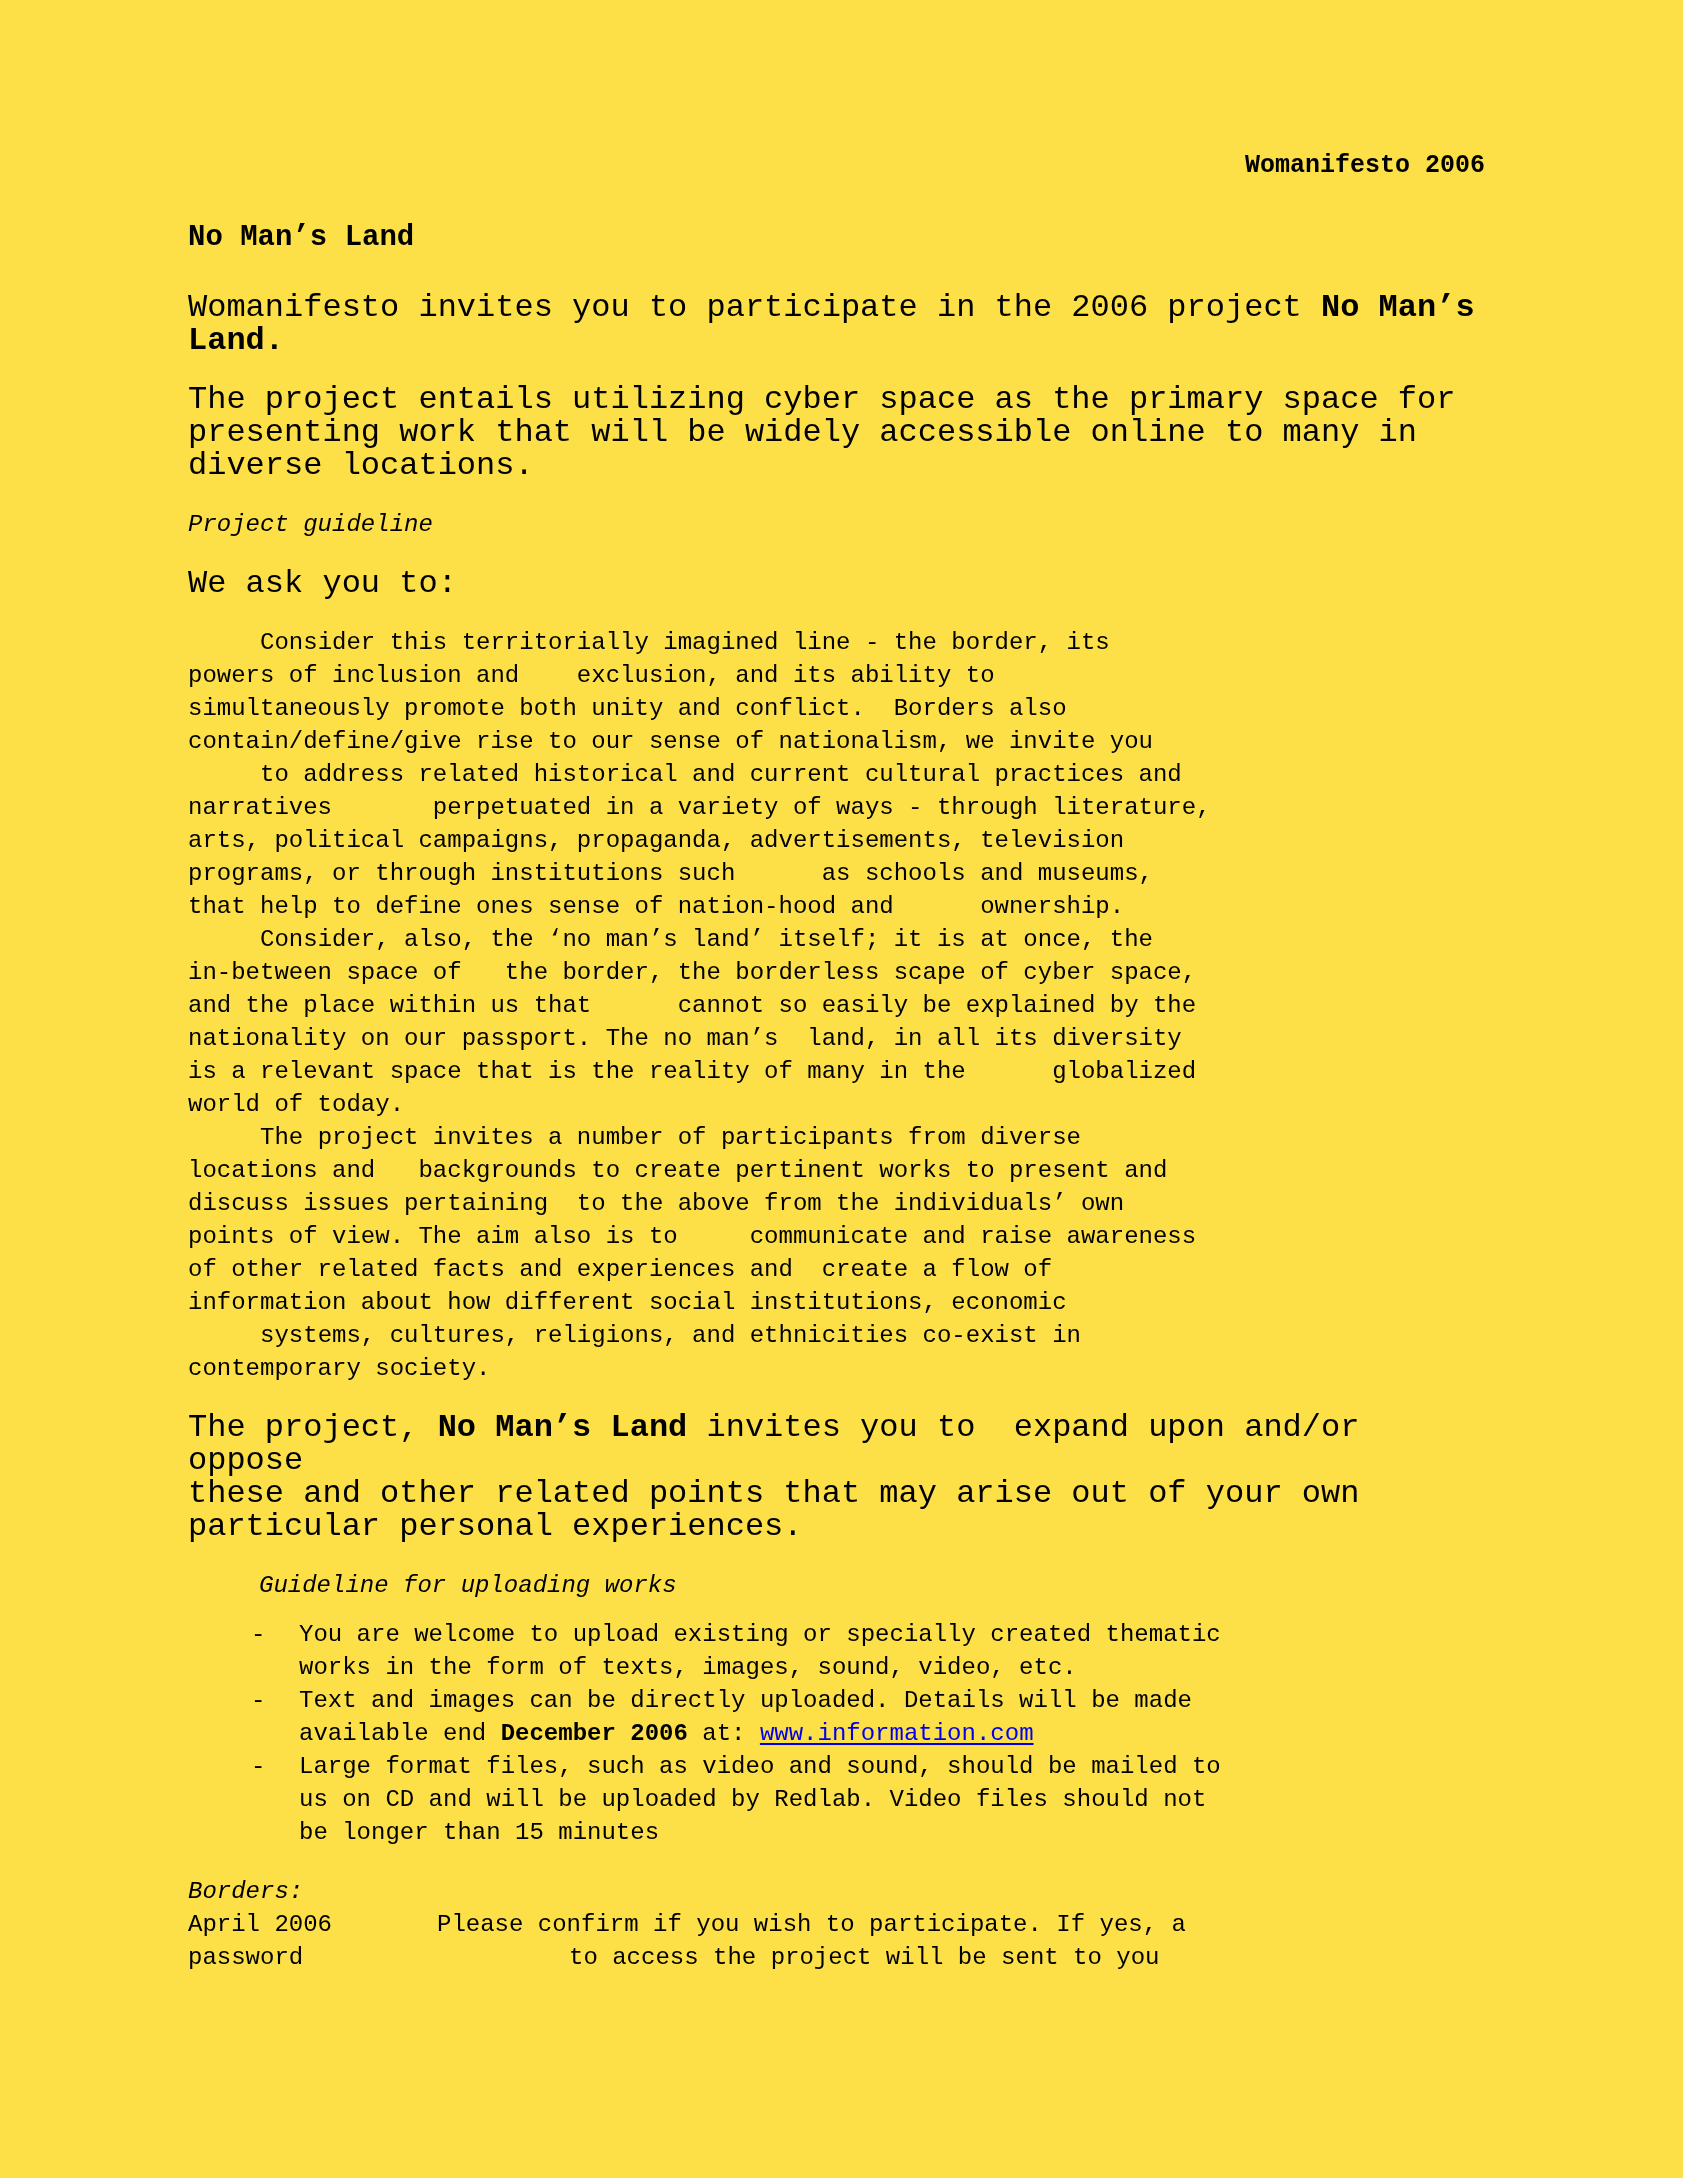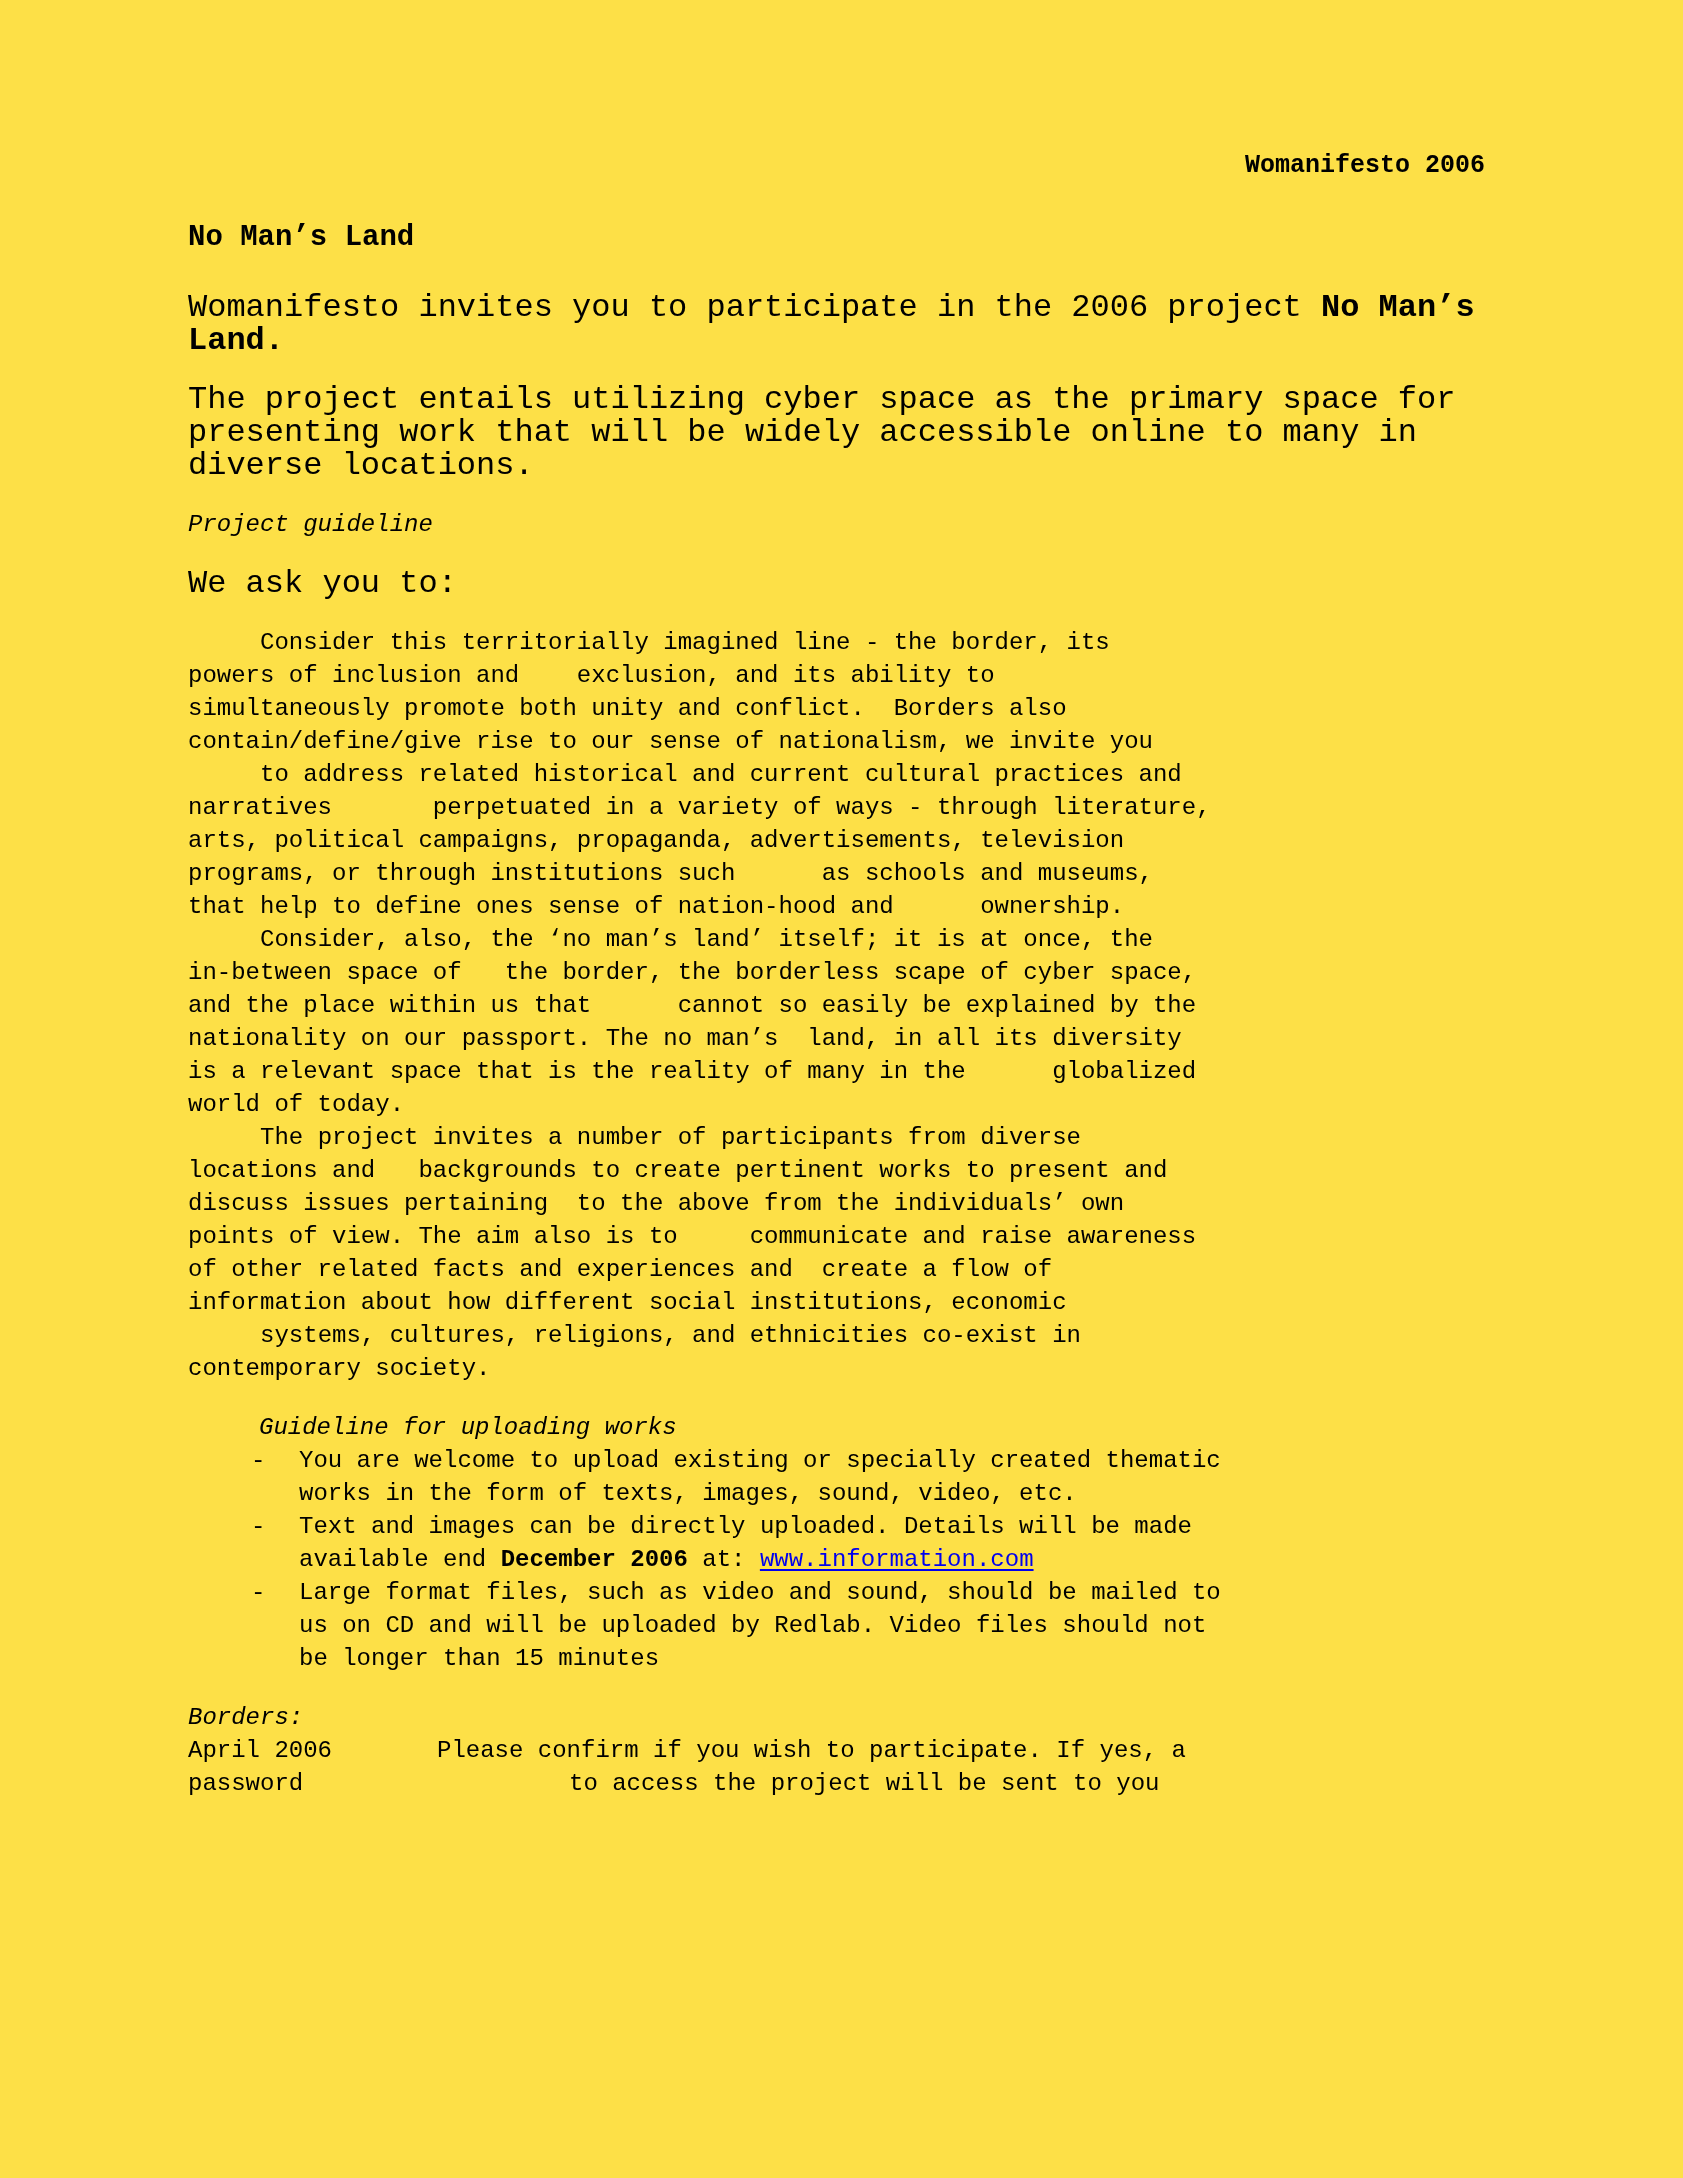--- a/index.html
+++ b/index.html
@@ -63,21 +63,21 @@
 
   .section-label {
     font-size: 24px;
     font-style: italic;
     line-height: 33px;
     margin: 0 0 26px 0;
   }
 
   .section-label.indented {
     margin-left: 71px;
-    margin-bottom: 0;
+    margin-bottom: 16px;
   }
 
   
   .body-block {
     font-size: 24px;
     line-height: 33px;
     white-space: pre-wrap;
     margin: 0 0 26px 0;
   }
 
@@ -169,20 +169,23 @@
 world of today.
      The project invites a number of participants from diverse
 locations and   backgrounds to create pertinent works to present and
 discuss issues pertaining  to the above from the individuals’ own
 points of view. The aim also is to     communicate and raise awareness
 of other related facts and experiences and  create a flow of
 information about how different social institutions, economic
      systems, cultures, religions, and ethnicities co-exist in
 contemporary society.</div>
 
+    <p class="para"><span>The project, </span><span class="b">No Man’s Land</span><span> invites you to  expand upon and/or oppose
+these and other related points that may arise out of your own
+particular personal experiences.</span></p>
 
     <div class="section-label indented">Guideline for uploading works</div>
 
     <ul class="bullets">
       <li><span class="dash">-</span><span>You are welcome to upload existing or specially created thematic
 works in the form of texts, images, sound, video, etc.</span></li>
 
       <li><span class="dash">-</span><span>Text and images can be directly uploaded. Details will be made
 available end </span><span class="b">December 2006</span><span> at: </span><a class="weblink" href="#">www.information.com</a></li>
 

